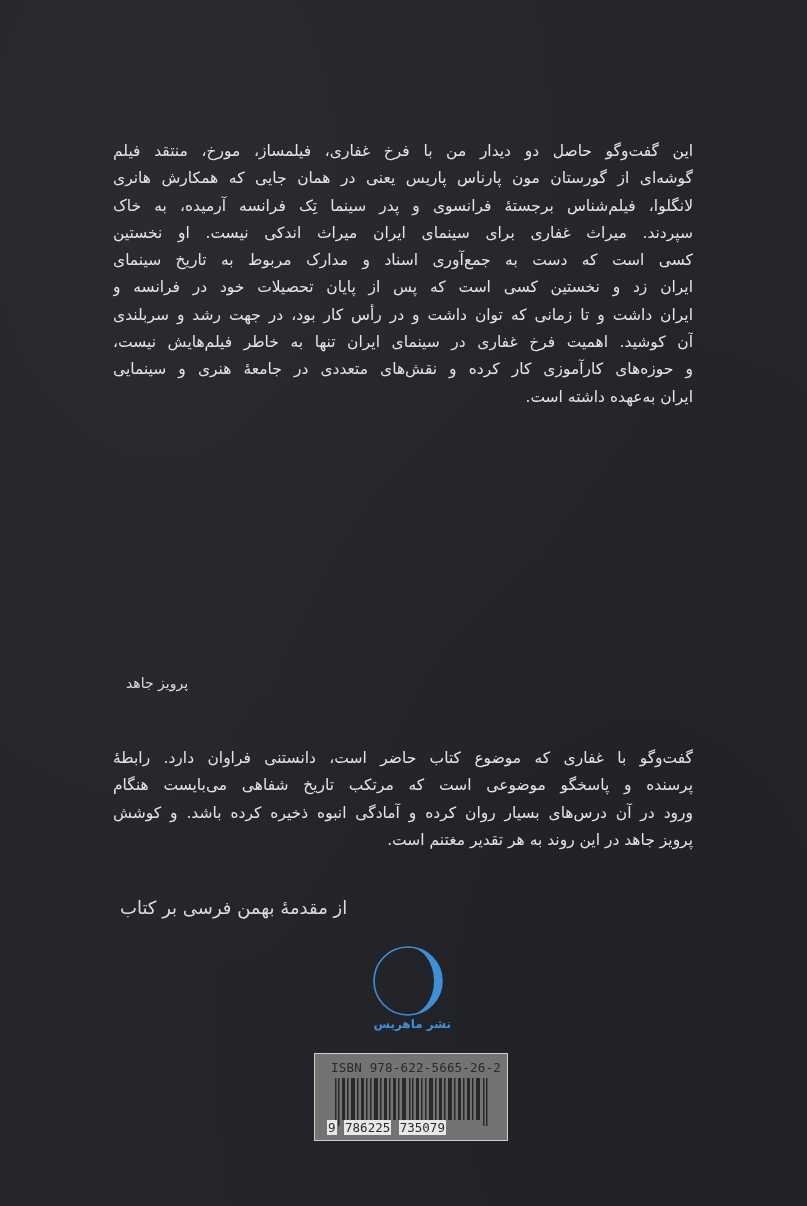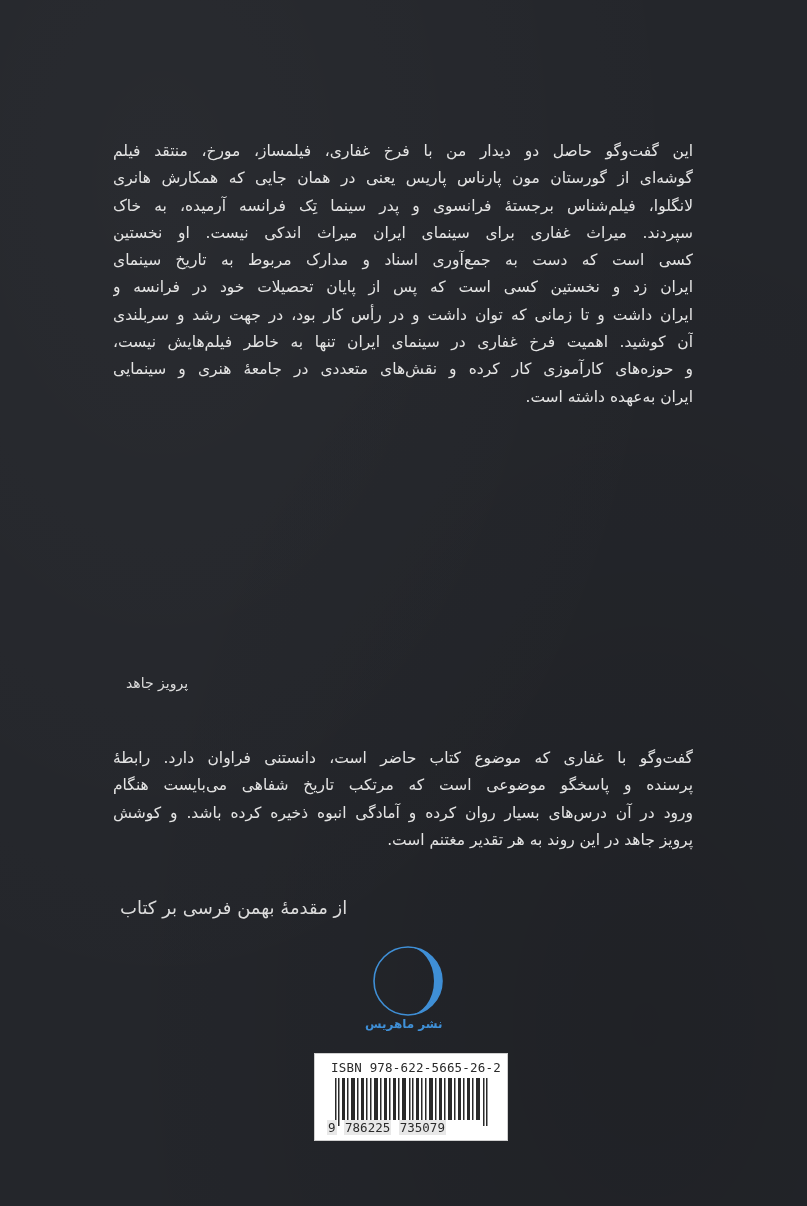--- a/index.html
+++ b/index.html
@@ -73,34 +73,34 @@
   }
   .logo svg {
     display: block;
     margin: 0 auto;
   }
   .logo-text {
     position: absolute;
     left: 0;
     top: 72px;
     width: 86px;
-    text-align: left;
+    text-align: right;
     direction: rtl;
     font-size: 12px;
     font-weight: bold;
     color: #3f8fd6;
     letter-spacing: -0.5px;
   }
   .isbn-box {
     position: absolute;
     left: 314px;
     top: 1053px;
     width: 192px;
     height: 86px;
-    background: #ffffff;
+    background: #737373;
     border: 1px solid #cfcfcf;
   }
   .isbn-label {
     position: absolute;
     left: 16px;
     top: 6px;
     font-family: "DejaVu Sans Mono", monospace;
     font-size: 12.5px;
     color: #2a2a2a;
     letter-spacing: 0.2px;

